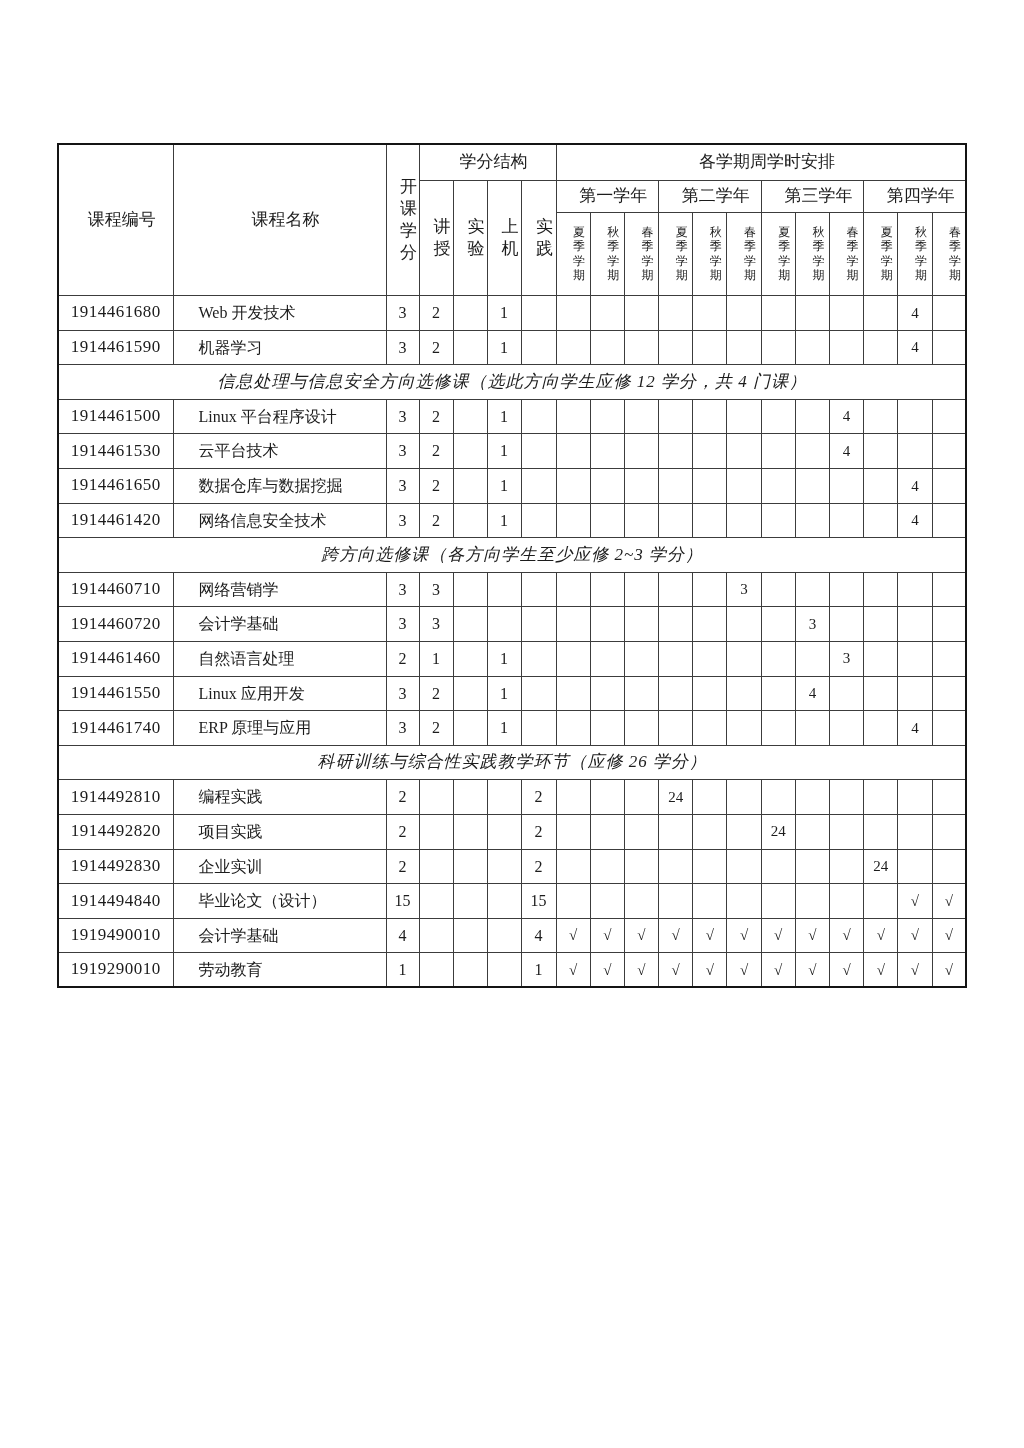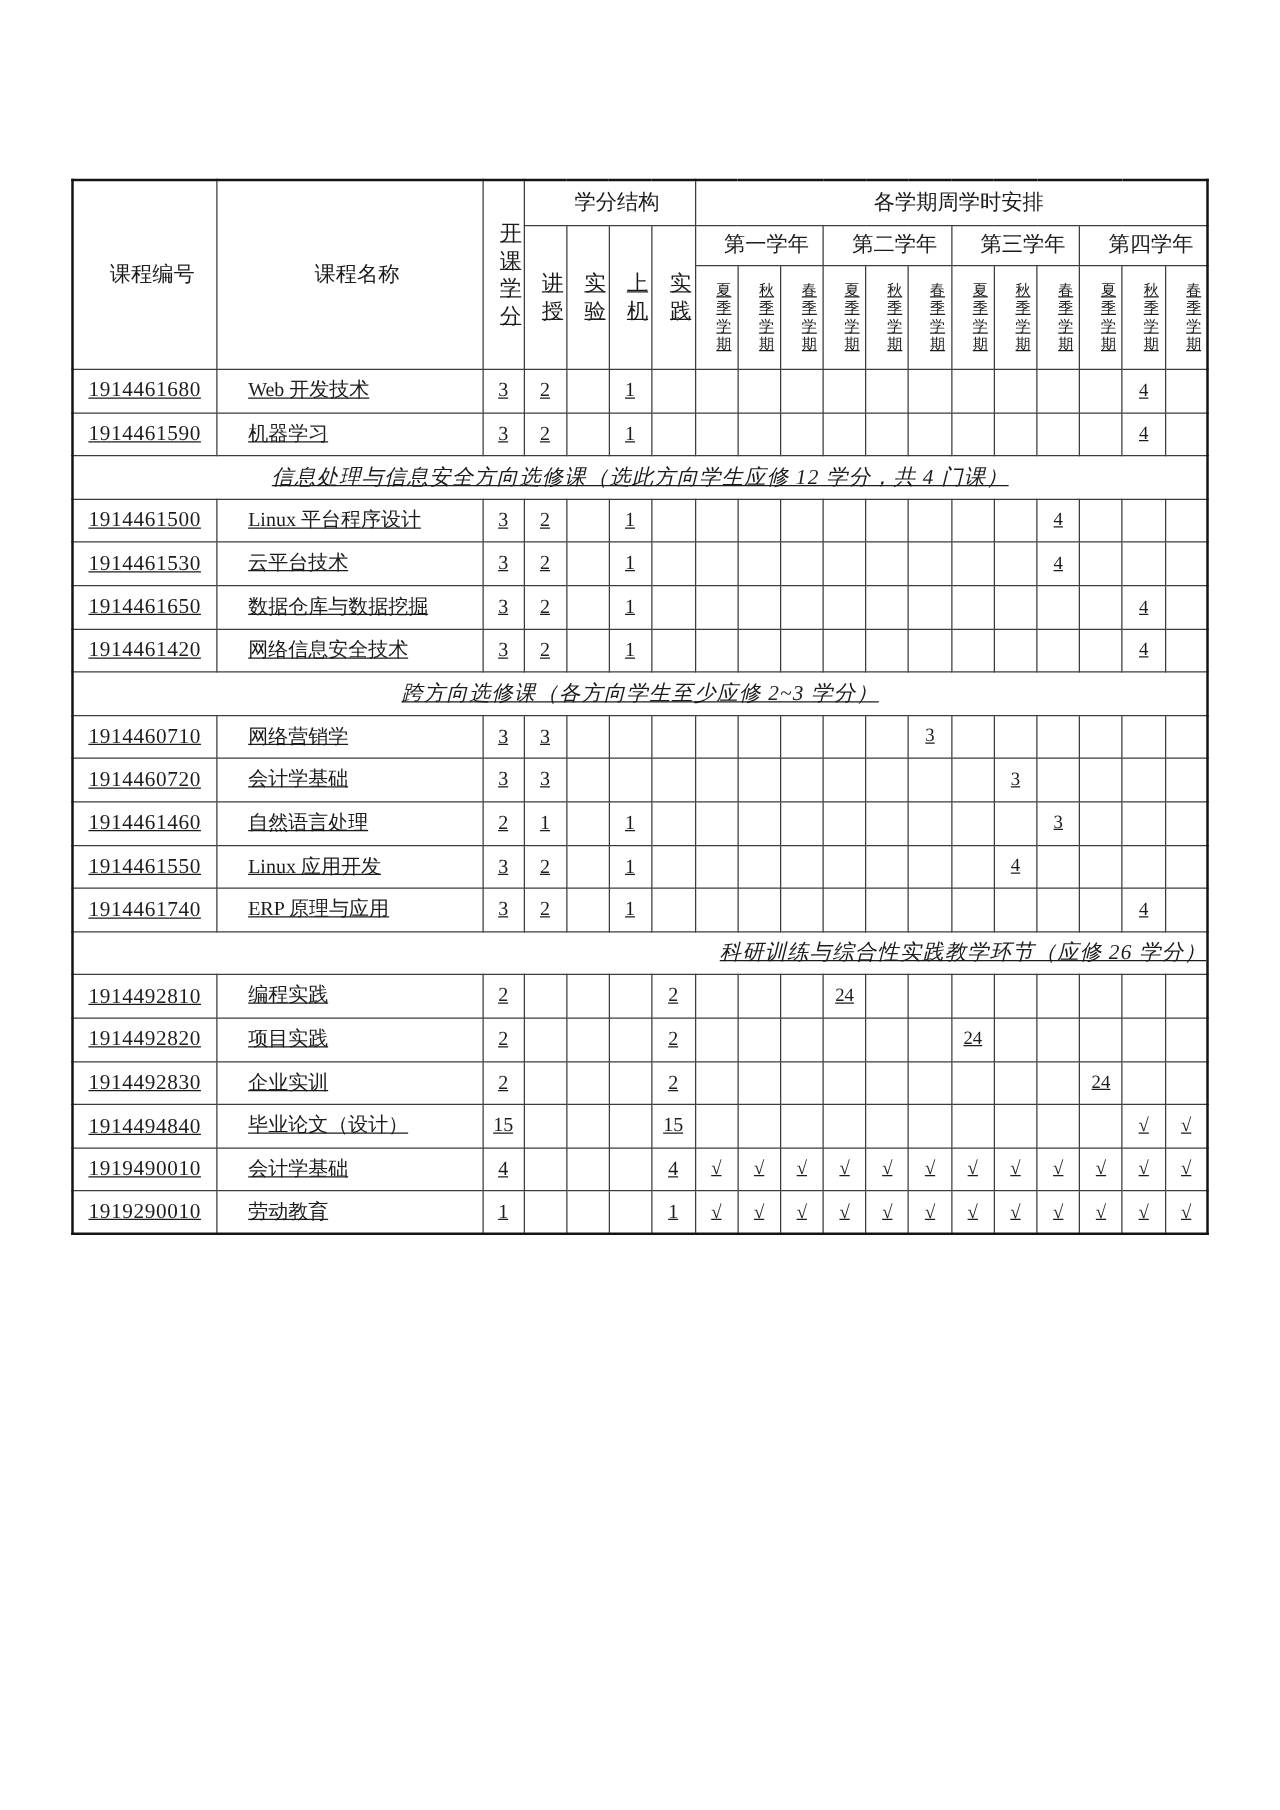--- a/index.html
+++ b/index.html
@@ -32,31 +32,30 @@
     vertical-align: middle;
     font-weight: normal;
     font-size: 16px;
     line-height: 1.1;
     overflow: hidden;
   }
   .curriculum thead th { font-size: 17px; padding-left: 12px; }
   .curriculum thead tr.hrow-a { height: 36px; }
   .curriculum thead tr.hrow-b { height: 32px; }
   .curriculum thead tr.hrow-c { height: 74px; }
-  .curriculum tbody tr { height: 34.6px; text-decoration: underline; }
+  .curriculum tbody tr { height: 34.6px; }
 
   
   .vtext {
     display: inline-block;
     width: 1.05em;
     word-break: break-all;
     line-height: 1.3;
     margin: 12px auto;
     white-space: normal;
-    text-decoration: underline;
   }
   .sem-head {
     font-size: 12px;
     line-height: 1.22;
     width: 1.1em;
   }
   .year-head { font-size: 15px; }
 
   td.c-id { font-size: 17px; letter-spacing: 0.5px; }
   td.c-name {
@@ -66,21 +65,21 @@
   }
   td.c-num { font-size: 16px; }
   td.sem-cell { font-size: 15px; }
 
   td.section {
     font-style: italic;
     font-size: 17px;
     letter-spacing: 1px;
   }
   td.section.center { text-align: center; }
-  td.section.left { text-align: right; padding-left: 0; }
+  td.section.left { text-align: center; padding-left: 0; }
 </style>
 </head>
 <body>
 
 <div class="page">
   <table class="curriculum">
     <colgroup>
       <col style="width:115px">
       <col style="width:213px">
       <col style="width:33px">

